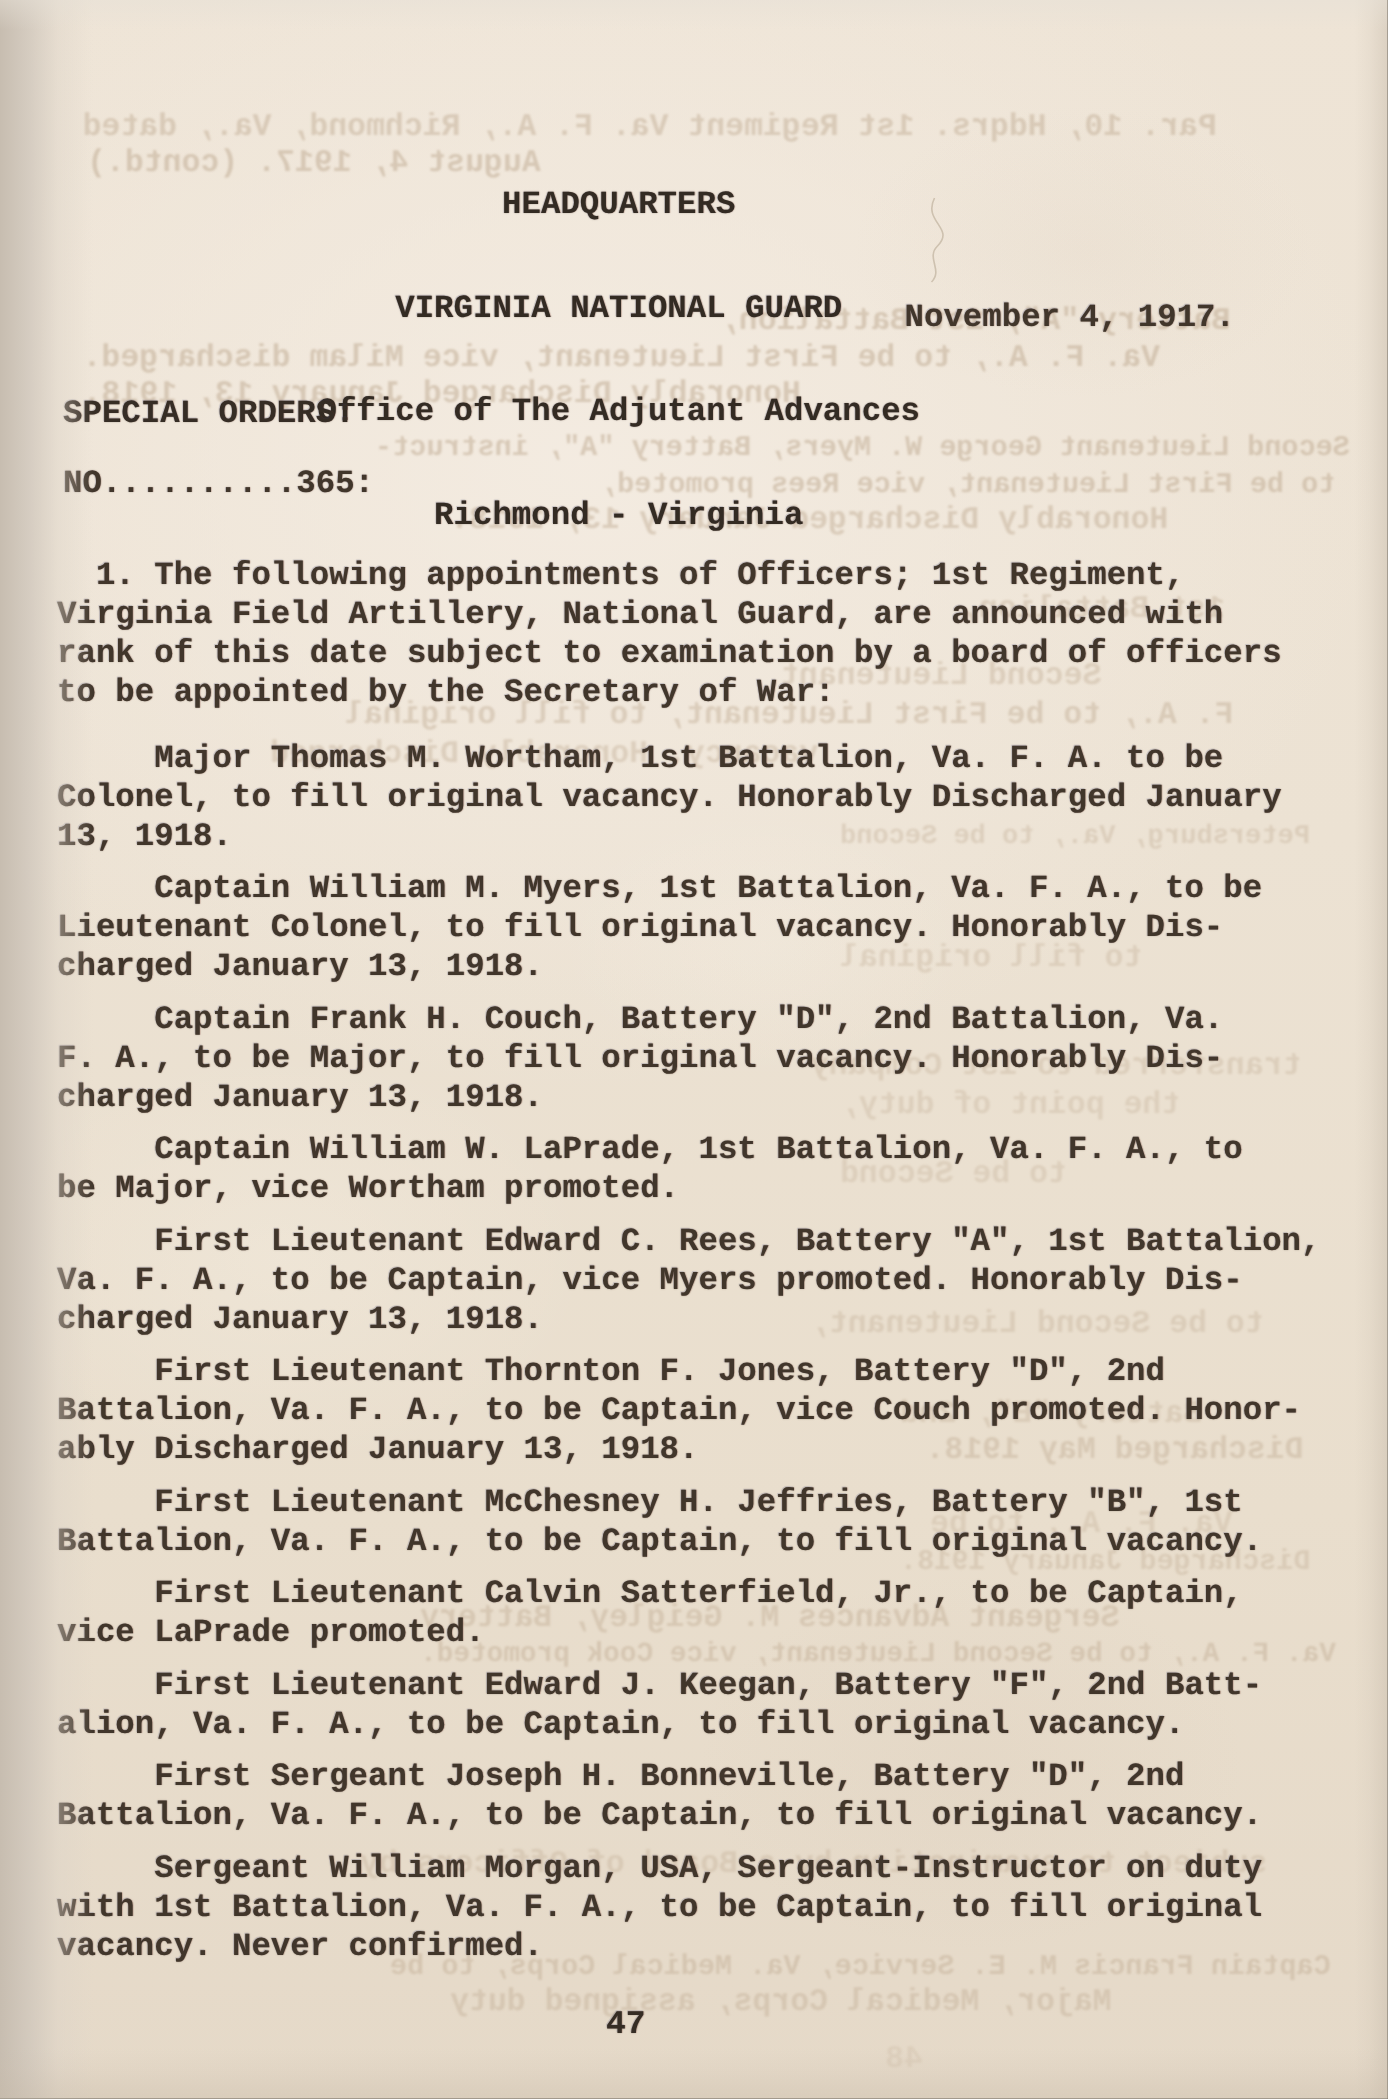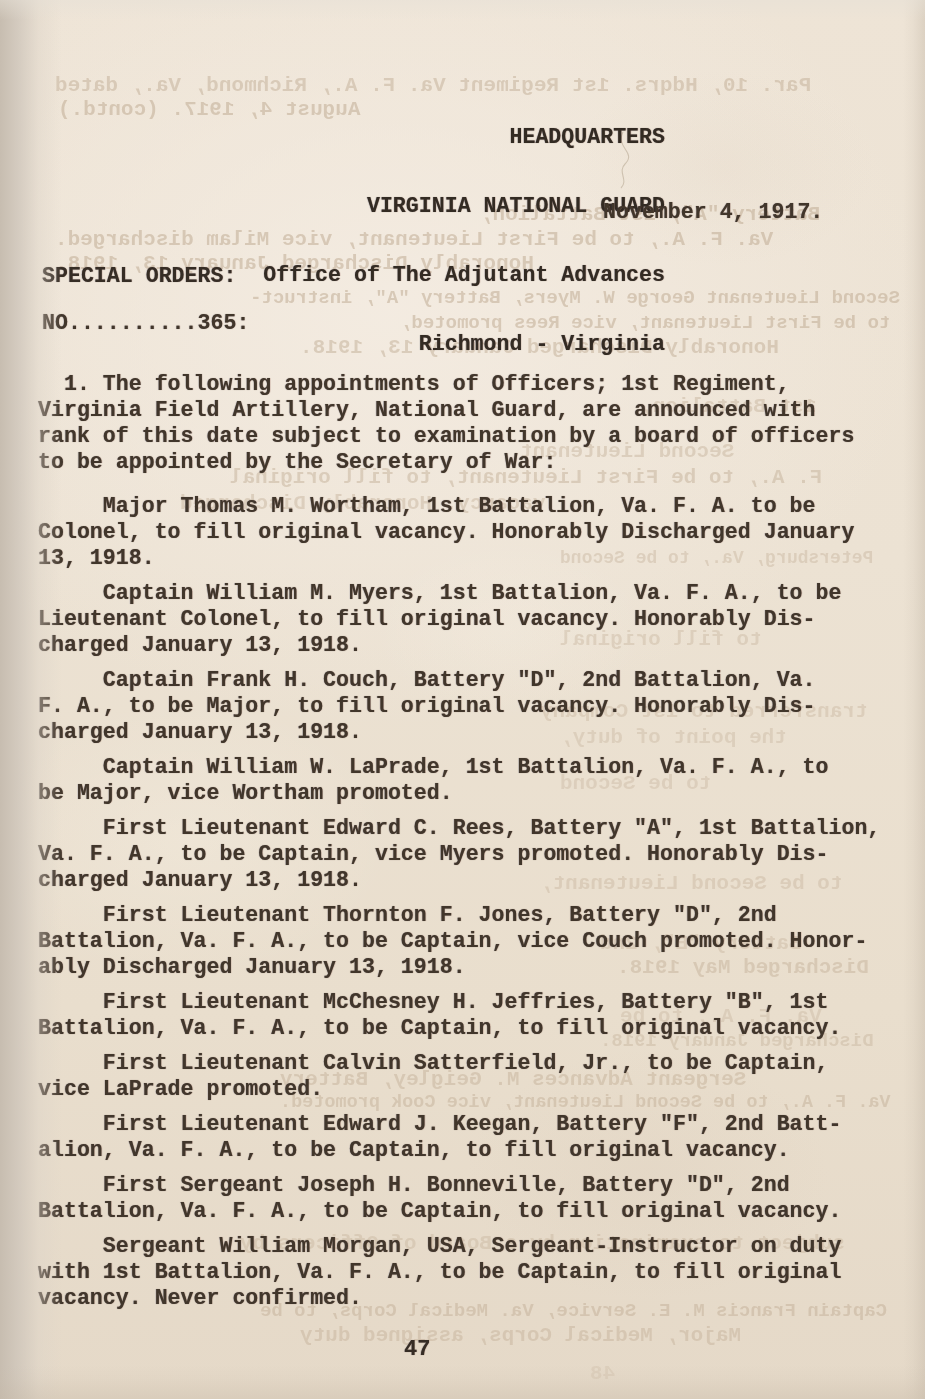--- a/index.html
+++ b/index.html
@@ -23,21 +23,21 @@
   }
   .typed{
     color:#41362b;
     font-weight:bold;
     text-shadow:0.6px 0.3px 0 rgba(145,60,50,.16), -0.6px -0.3px 0 rgba(55,70,140,.14), 0 0 1px rgba(66,53,42,.5);
     white-space:pre;
     z-index:3;
   }
   .letterhead{
     position:absolute;left:160px;top:80px;width:505px;
-    text-align:right;font-size:21.6px;line-height:23px;
+    text-align:center;font-size:21.6px;line-height:23px;
     color:#332b23;
   }
   .date-line{position:absolute;left:603px;top:200px;font-size:21.6px;}
   .so-label{position:absolute;left:42px;top:264px;font-size:21.6px;color:#362d25;}
   .so-number{position:absolute;left:42px;top:311px;font-size:21.6px;}
   .order-body{
     position:absolute;left:38px;top:371px;width:860px;
     font-size:21.6px;line-height:26px;
   }
   .para{margin:0 0 9px 0;}

